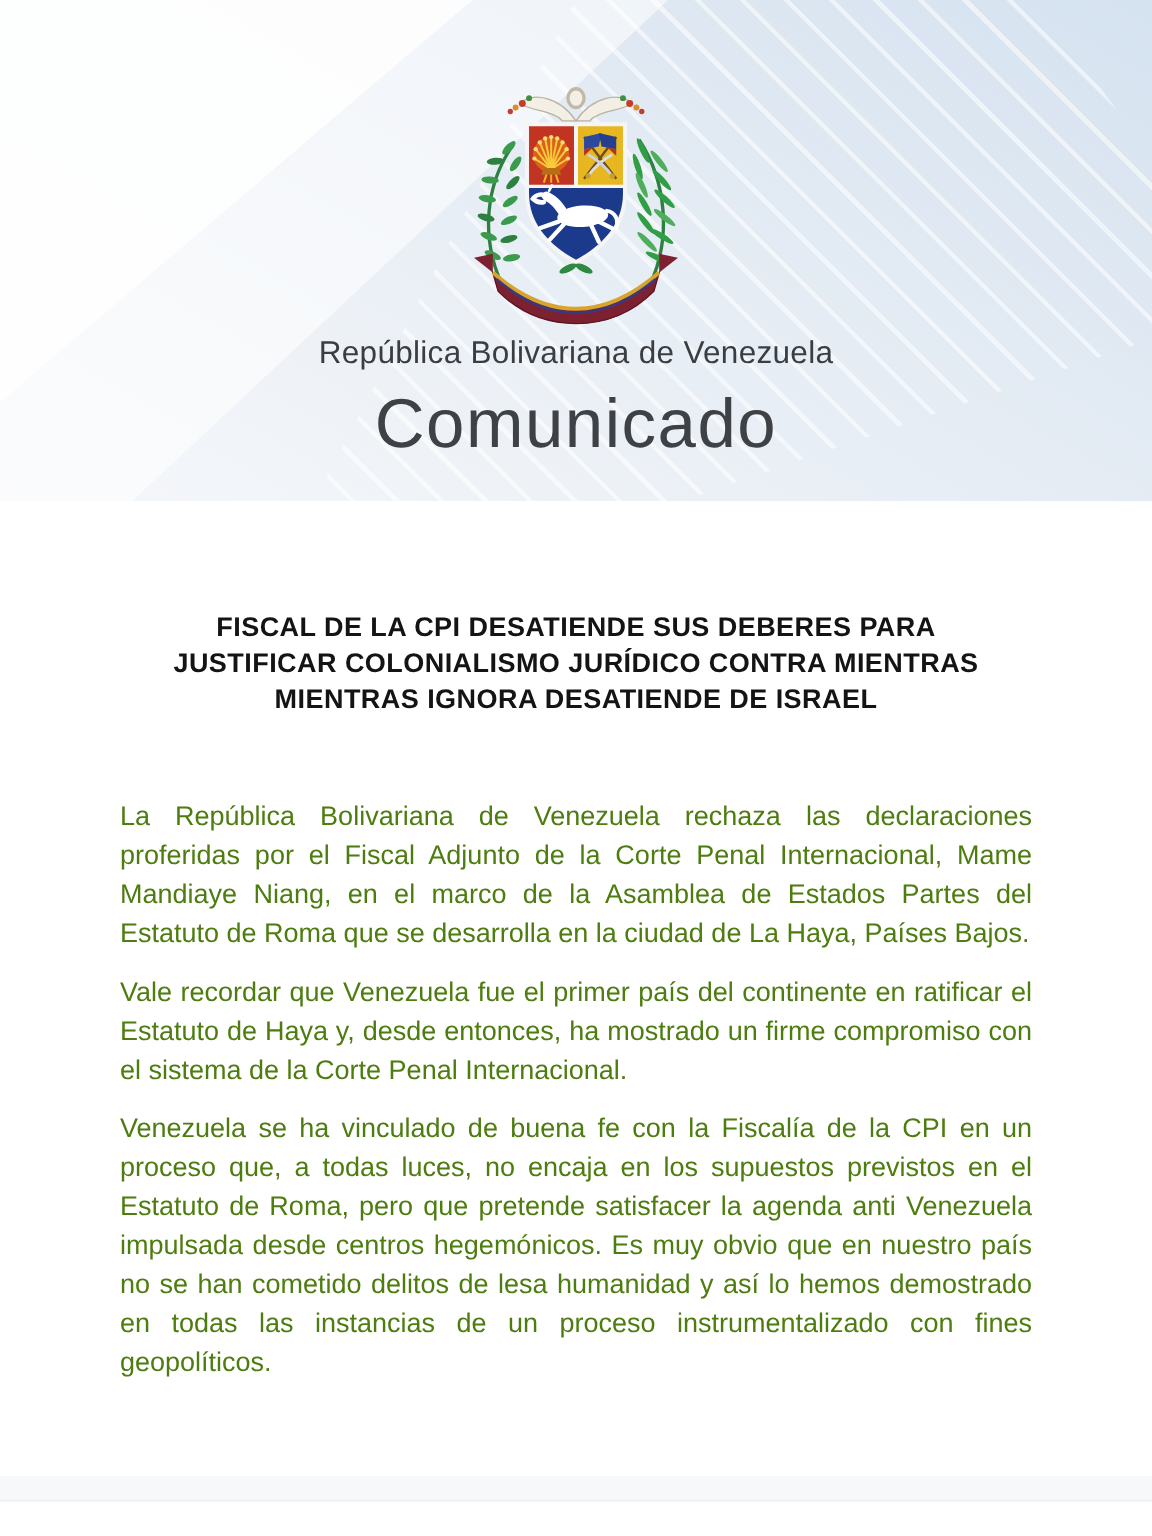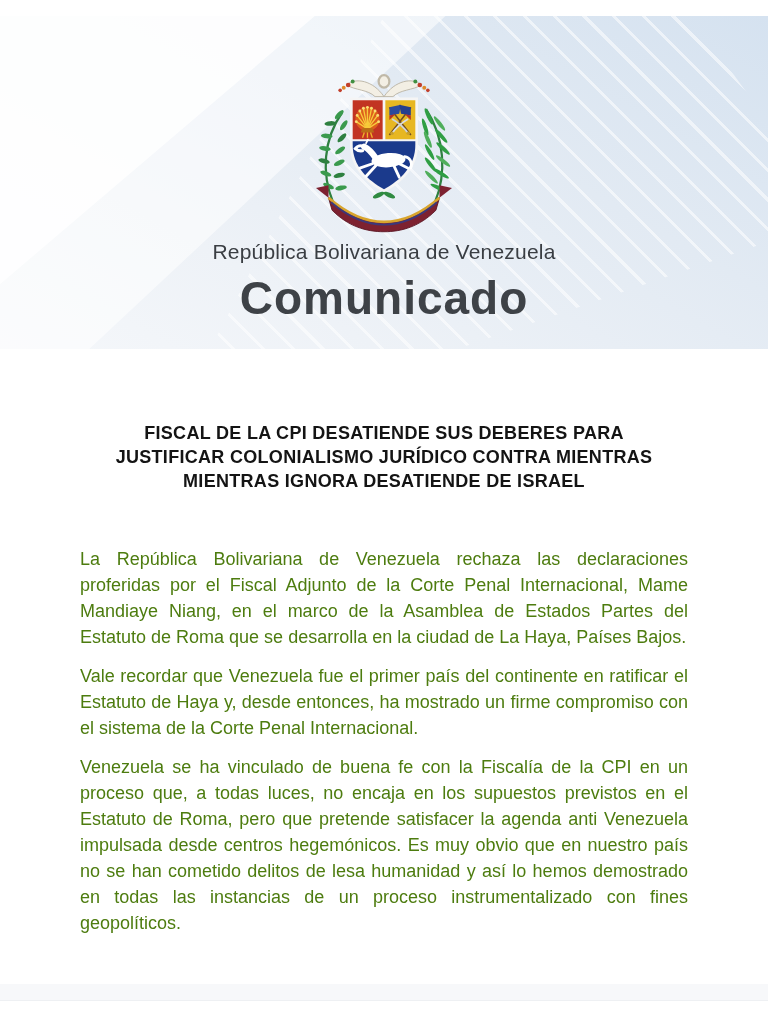--- a/index.html
+++ b/index.html
@@ -4,21 +4,21 @@
 <style>
   html,body { margin:0; padding:0; background:#ffffff; }
   .page {
     position:relative; width:768px; height:1024px; margin:0 auto;
     background:#ffffff; overflow:hidden;
     font-family:"Liberation Sans", sans-serif;
   }
 
   
   .header {
-    position:absolute; top:16px; left:0; width:768px; height:353px;
+    position:absolute; top:0; left:0; width:768px; height:353px;
     background:linear-gradient(210deg,#d5e2f0 0%,#e2eaf3 35%,#eef2f7 70%,#f6f8fb 100%);
     overflow:hidden;
   }
   .wedge-soft {
     position:absolute; inset:0;
     background:rgba(255,255,255,0.55);
     clip-path:polygon(0 0, 58% 0, 0 118%);
   }
   .wedge-bright {
     position:absolute; inset:0;
@@ -38,21 +38,21 @@
     position:absolute; top:52px; left:50%; transform:translateX(-50%);
     width:164px; height:170px;
   }
   .country-name {
     position:absolute; top:224px; left:0; width:100%;
     text-align:center; font-size:21px; font-weight:400;
     color:#3a3e43; letter-spacing:.2px;
   }
   .comunicado {
     position:absolute; top:255px; left:0; width:100%;
-    text-align:center; font-size:46px; font-weight:700;
+    text-align:center; font-size:46px; font-weight:400;
     color:#3e4247; letter-spacing:1px;
   }
 
   
   .flagbar {
     position:absolute; bottom:0; left:0; width:768px; height:13px;
     display:flex;
   }
   .flag-yellow {
     width:255px; height:100%;
@@ -65,21 +65,21 @@
     padding:0 9px; box-sizing:border-box;
   }
   .flag-blue .star { color:#ffffff; font-size:9px; line-height:13px; }
   .flag-red {
     flex:1; height:100%;
     background:linear-gradient(90deg,#c92c2e 0%,#b01f23 45%,#99181c 78%,#8b151a 100%);
   }
 
   
   .content {
-    position:absolute; top:349px; left:0; width:768px;
+    position:absolute; top:334px; left:0; width:768px;
     padding:72px 68px 0; box-sizing:border-box;
     background:#ffffff;
   }
   .headline {
     text-align:center; font-weight:bold; font-size:18px; line-height:24px;
     color:#141414; letter-spacing:.3px; margin:0 0 53px;
   }
   .paragraphs p {
     margin:0 12px 13px; font-size:18px; line-height:26px;
     text-align:justify; color:#4d7c0f;

